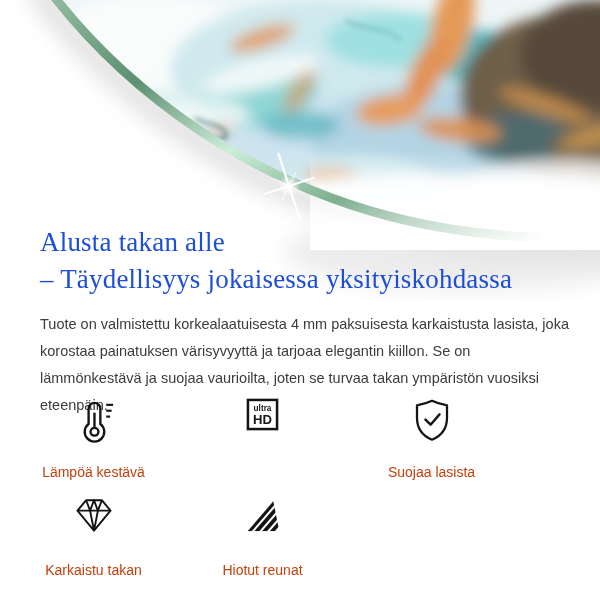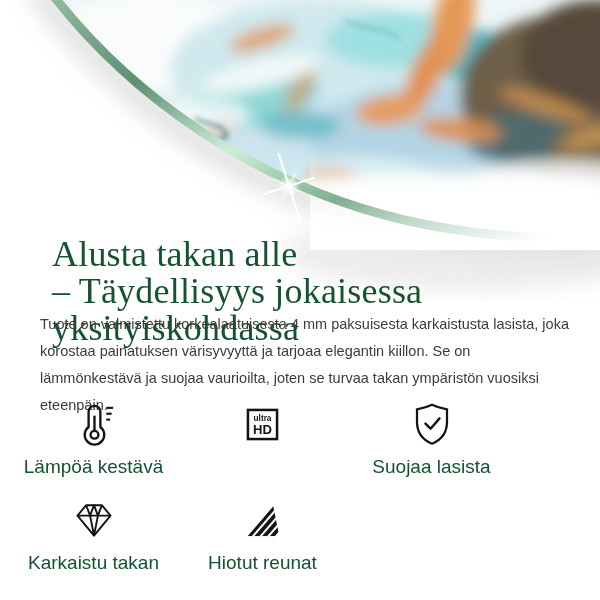--- a/index.html
+++ b/index.html
@@ -8,44 +8,44 @@
     background:#ffffff;
     font-family:"Liberation Sans", sans-serif;
     color:#303030;
   }
   .hero{
     position:absolute;left:0;top:0;width:600px;height:300px;
     pointer-events:none;z-index:0;
   }
   .text-block{position:absolute;left:40px;z-index:2;}
   h1.title{
-    top:224px;margin:12px;
+    top:224px;margin:0;
     font-family:"Liberation Serif","DejaVu Serif",serif;
     font-weight:400;
-    font-size:36px;line-height:37px;
-    color:#14532d;letter-spacing:0.2px;
+    font-size:27px;line-height:37px;
+    color:#1d4ed8;letter-spacing:0.2px;
   }
   .title{position:absolute;width:545px;}
   .desc{
     position:absolute;top:311px;width:532px;margin:0;
     font-size:14.5px;line-height:27px;color:#3b3b3b;
   }
   .features{
     position:absolute;left:9px;top:398px;width:507px;z-index:2;
     display:grid;grid-template-columns:repeat(3,1fr);
     row-gap:16px;
   }
   .feature{
     display:flex;flex-direction:column;align-items:center;
   }
   .icon-box{
-    height:52px;display:flex;align-items:center;justify-content:center;
+    height:52px;display:flex;align-items:flex-start;justify-content:center;
   }
   .feature-label{
-    margin-top:6px;font-size:19px;color:#14532d;text-align:center;
+    margin-top:14px;font-size:14px;color:#c2410c;text-align:center;
   }
   svg{display:block;}
 </style>
 </head>
 <body>
 
 <svg class="hero" viewBox="0 0 600 300" aria-hidden="true">
   <defs>
     <clipPath id="disc">
       <path d="M 38,-25 C 120,90 258,192 428,225 C 492,237 552,239 625,240 L 625,-60 L 38,-60 Z"></path>

